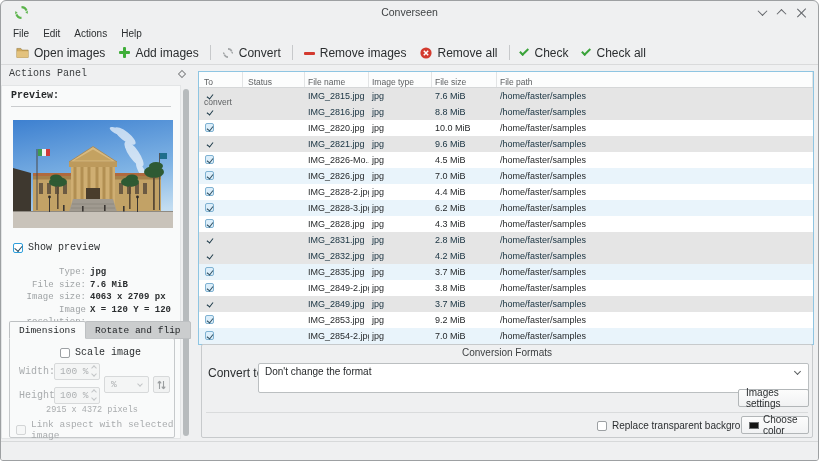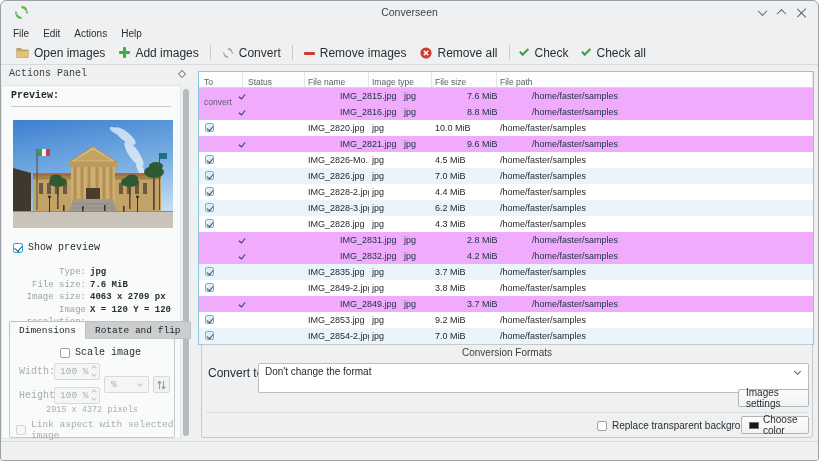--- a/index.html
+++ b/index.html
@@ -71,21 +71,21 @@
   .swap-btn{position:absolute;left:143px;top:37px;width:17px;height:17px;background:#f1f2f2;border:1px solid #d7d9da;border-radius:2px;display:flex;align-items:center;justify-content:center;}
   .size-note{position:absolute;left:0;top:66px;width:100%;text-align:center;font-size:8.5px;color:#a9acae;}
   .link-cb{left:6px;top:80px;font-size:9.5px;color:#a9acae;}
 
   
   .ftable{position:absolute;left:197px;top:70px;width:616px;height:274px;background:#fff;border:1px solid #8ec5e2;overflow:hidden;}
   .thead{display:flex;height:16px;background:#fcfdfd;border-bottom:1px solid #d5d7d8;}
   .th{font-size:8.5px;color:#5e6163;line-height:20px;padding-left:5px;border-right:1px solid #e2e4e5;}
   .trow{display:flex;height:16px;line-height:16px;font-size:9px;color:#26292b;}
   .trow.alt{background:#e9f4fb;}
-  .trow.sel{background:#f0abfc;color:#17313f;padding-left:32px;}
+  .trow.sel{background:#e5e5e5;color:#17313f;}
   .td{overflow:hidden;white-space:nowrap;}
   .c0{width:44px;flex:none;}
   .c1{width:62px;flex:none;padding-left:5px;}
   .c2{width:64px;flex:none;padding-left:3px;}
   .c3{width:63px;flex:none;padding-left:3px;}
   .c4{width:65px;flex:none;padding-left:3px;}
   .c5{flex:1;padding-left:3px;}
   .rowck{display:inline-block;position:relative;width:9px;height:9px;margin:3px 0 0 6px;border:1px solid #7fb2d2;border-radius:2px;background:#dceefa;vertical-align:top;}
   .rowck::after{content:"";position:absolute;left:1.5px;top:0.5px;width:3px;height:5px;border-right:1.4px solid #2f4f61;border-bottom:1.4px solid #2f4f61;transform:rotate(38deg);}
   .rowck.sel{border-color:transparent;background:transparent;}

